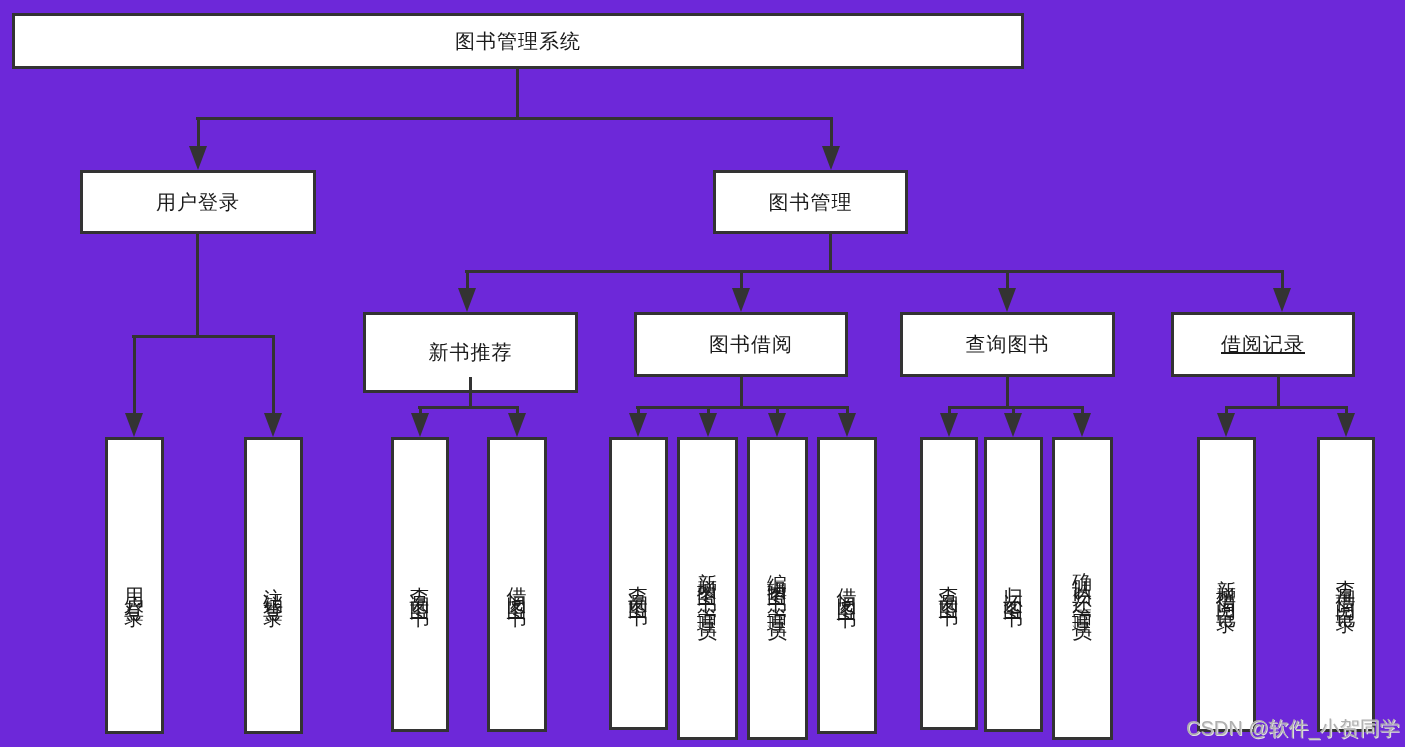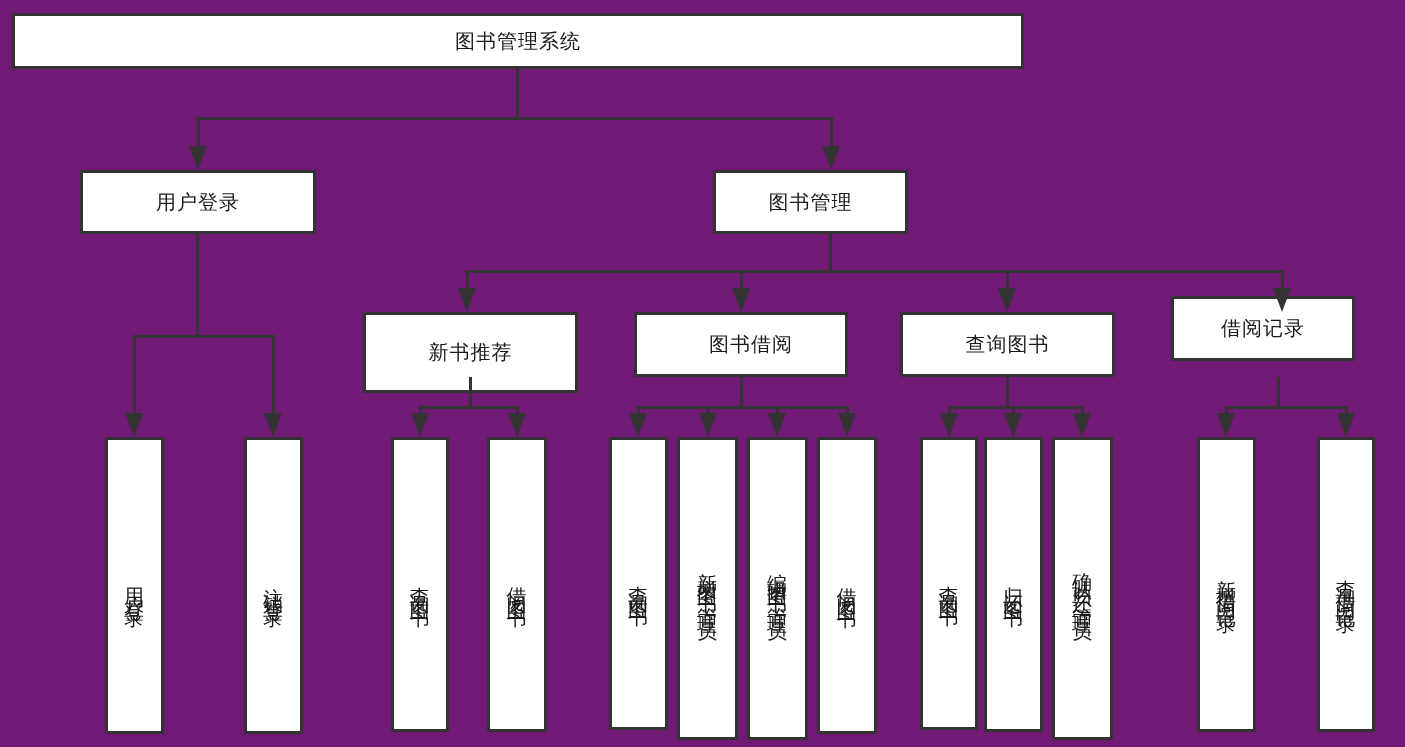--- a/index.html
+++ b/index.html
@@ -1,20 +1,20 @@
 <!DOCTYPE html>
 <html><head>
 <meta charset="utf-8">
 <style>
   html, body { margin: 0; padding: 0; background: #ffffff; }
   .stage {
     position: relative;
     width: 1405px;
     height: 747px;
-    background: #701a75;
+    background: #6d28d9;
     font-family: "Liberation Sans", sans-serif;
     color: #1a1a1a;
     overflow: hidden;
   }
   .node {
     position: absolute;
     box-sizing: border-box;
     border: 3px solid #333333;
     background: #ffffff;
     display: flex;
@@ -80,21 +80,21 @@
 
   <div class="node" style="left:363px; top:312px; width:215px; height:81px;">
     <span>新书推荐</span>
   </div>
   <div class="node" style="left:634px; top:312px; width:214px; height:65px;padding-left:20px;">
     <span>图书借阅</span>
   </div>
   <div class="node" style="left:900px; top:312px; width:215px; height:65px;">
     <span>查询图书</span>
   </div>
-  <div class="node" style="left:1171px; top:296px; width:184px; height:65px;">
+  <div class="node" style="left:1171px; top:312px; width:184px; height:65px;text-decoration:underline;">
     <span>借阅记录</span>
   </div>
 
   <div class="leaf" style="left:105px; top:437px; width:59px; height:297px;">
     <span>用户登录</span>
   </div>
   <div class="leaf" style="left:244px; top:437px; width:59px; height:297px;">
     <span>注销登录</span>
   </div>
 
@@ -187,14 +187,15 @@
   <div class="v" style="left:1081px; top:406px; height:9px;"></div>
   <div class="tri" style="left:1073px; top:413px;"></div>
 
   <div class="v" style="left:1277px; top:377px; height:32px;"></div>
   <div class="h" style="left:1225px; top:406px; width:122px;"></div>
   <div class="v" style="left:1225px; top:406px; height:9px;"></div>
   <div class="tri" style="left:1217px; top:413px;"></div>
   <div class="v" style="left:1345px; top:406px; height:9px;"></div>
   <div class="tri" style="left:1337px; top:413px;"></div>
 
+  <div class="watermark">CSDN @软件_小贺同学</div>
 
 </div>
 
 </body></html>

